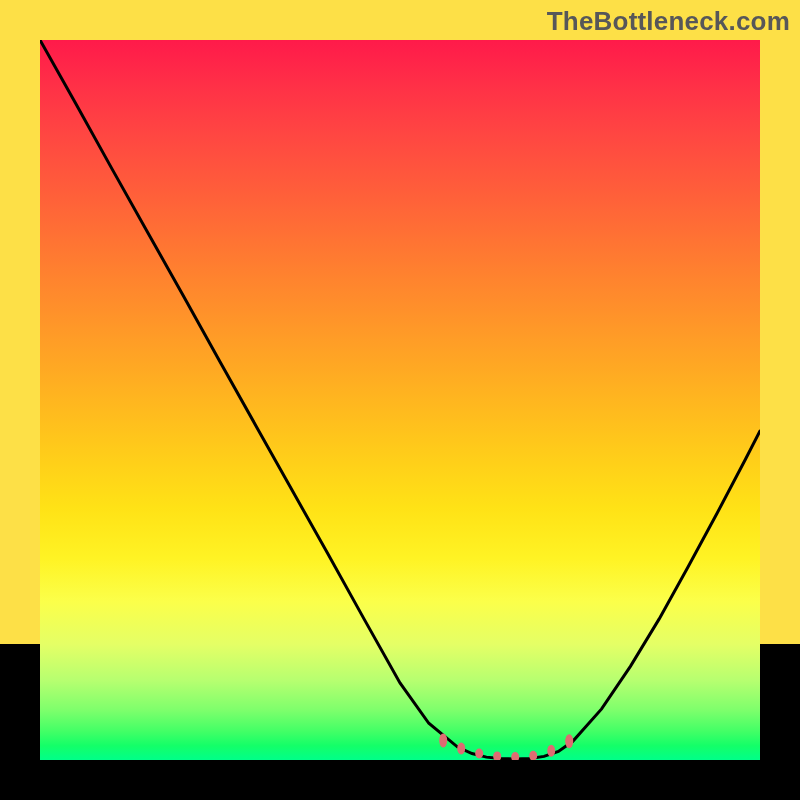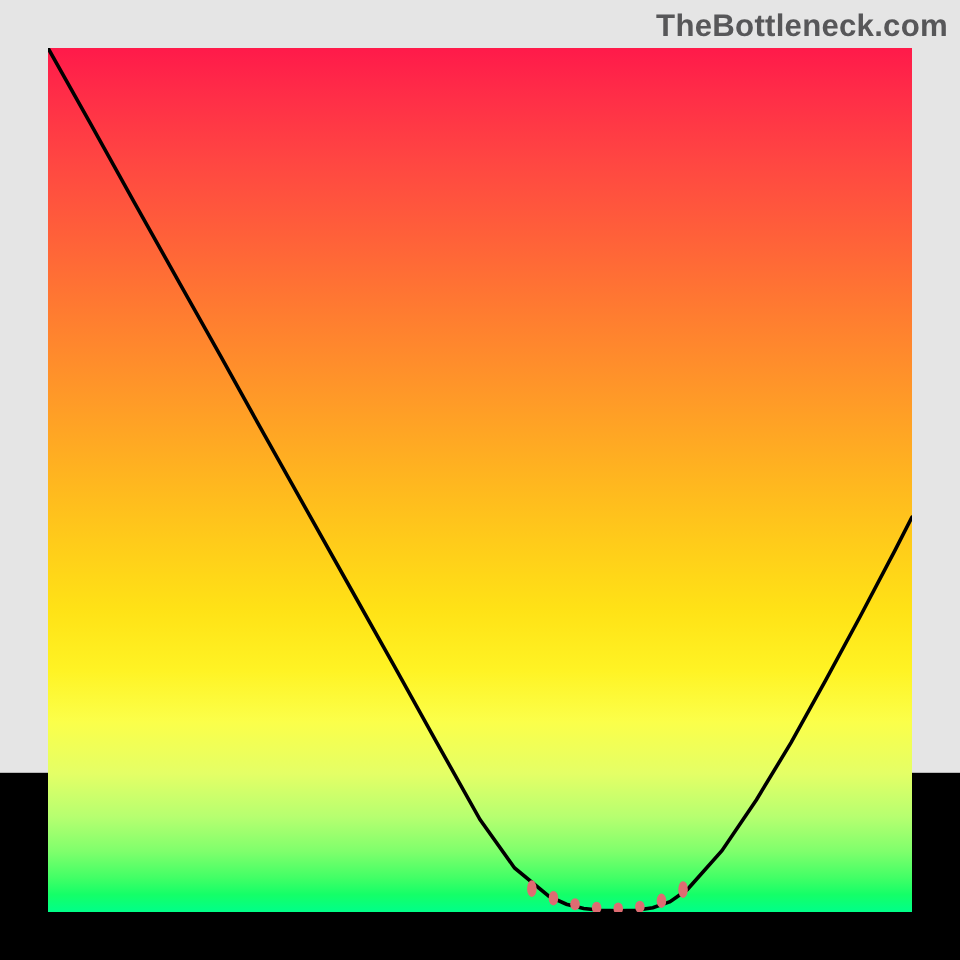--- a/index.html
+++ b/index.html
@@ -1,21 +1,21 @@
 <!DOCTYPE html>
 <html><head>
 <meta charset="utf-8">
 <style>
   * { margin: 0; padding: 0; box-sizing: border-box; }
   html, body { width: 800px; height: 800px; background: #000; overflow: hidden; }
   .stage {
     position: relative;
     width: 800px;
     height: 644px;
-    background: #e5e5e5;
+    background: #fde047;
   }
   .watermark {
     position: absolute;
     top: 6px;
     right: 10px;
     font-family: Arial, Helvetica, sans-serif;
     font-size: 26px;
     font-weight: 600;
     color: #575759;
     letter-spacing: 0.2px;

